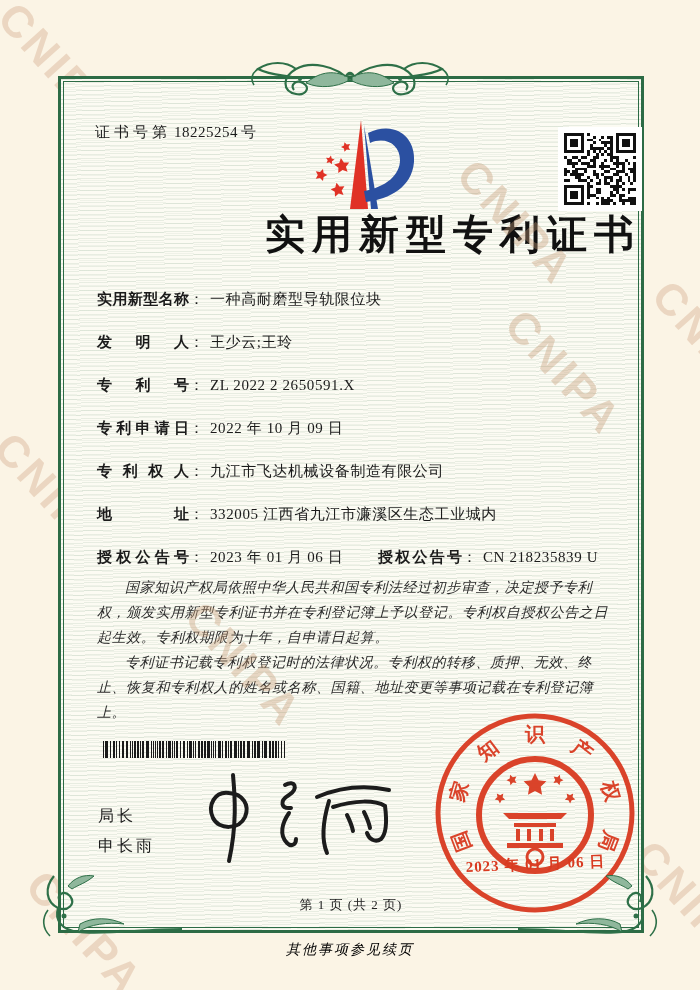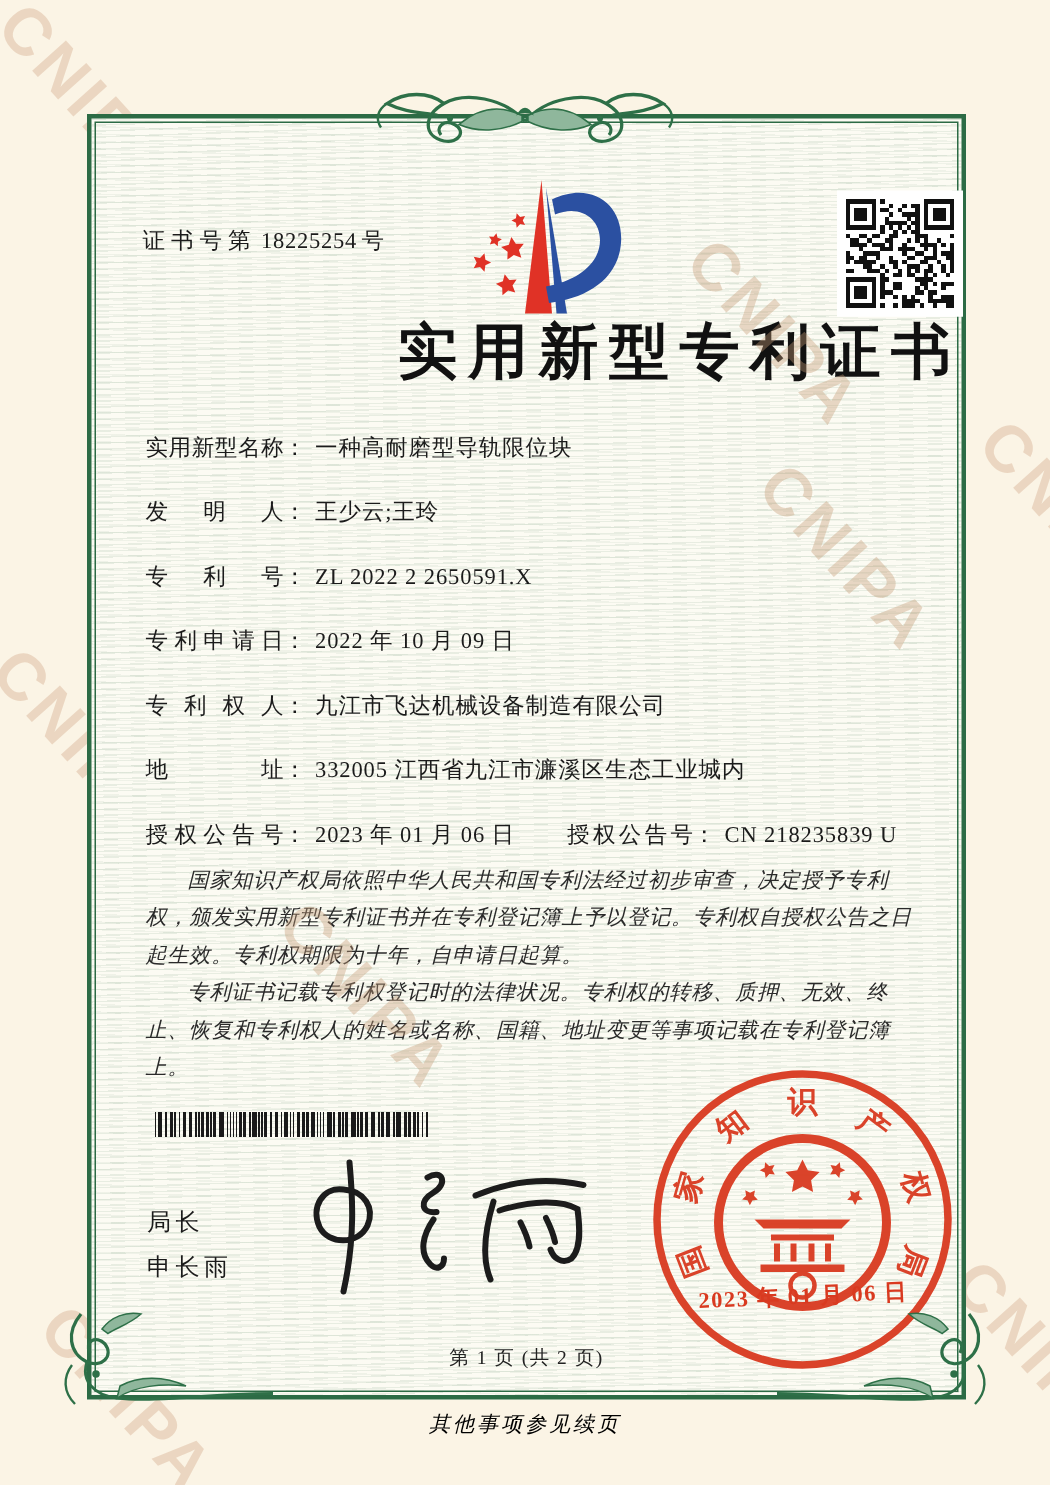--- a/index.html
+++ b/index.html
@@ -22,33 +22,33 @@
     position:absolute;left:58px;top:76px;width:580px;height:851px;
     border:3px solid #2c6b45;
     background:
       repeating-linear-gradient(178deg, rgba(128,163,134,0.16) 0 1px, transparent 1px 4px),
       repeating-linear-gradient(182deg, rgba(128,163,134,0.10) 0 1px, transparent 1px 5px),
       #fcfbf3;
     z-index:2;
   }
   .frame-inner-line{position:absolute;inset:2px;border:1px solid #2c6b45;pointer-events:none;}
   
-  .cert-no{position:absolute;left:34px;top:44px;font-size:15px;margin-top:28px;}
+  .cert-no{position:absolute;left:34px;top:44px;font-size:15px;}
   .cert-no .sp{letter-spacing:4px;}
   .cert-no .num{letter-spacing:0.5px;padding:0 3px;}
   .logo{position:absolute;left:232px;top:28px;}
   .qr{position:absolute;left:497px;top:48px;width:84px;height:84px;background:#fff;}
   .title{
     position:absolute;left:0;top:128px;width:100%;text-align:right;
     font-size:40px;font-weight:bold;letter-spacing:7px;color:#111;
   }
   
   .fields{position:absolute;left:36px;top:212px;width:514px;font-size:15px;}
   .row{margin-bottom:27px;line-height:16px;white-space:nowrap;}
-  .lbl{display:inline-block;width:92px;text-align:justify;text-align-last:justify;}
+  .lbl{display:inline-block;width:92px;text-align:justify;text-align-last:justify;font-weight:bold;}
   .lbl2{width:84px;}
   .colon{padding-right:6px;}
   .val{letter-spacing:0.6px;}
   .val.half{display:inline-block;width:168px;}
   
   .paras{
     position:absolute;left:36px;top:496px;width:516px;
     font-size:14px;font-style:italic;line-height:25px;letter-spacing:0.6px;color:#2a2a2a;
   }
   .paras p{margin:0;text-indent:2em;}

